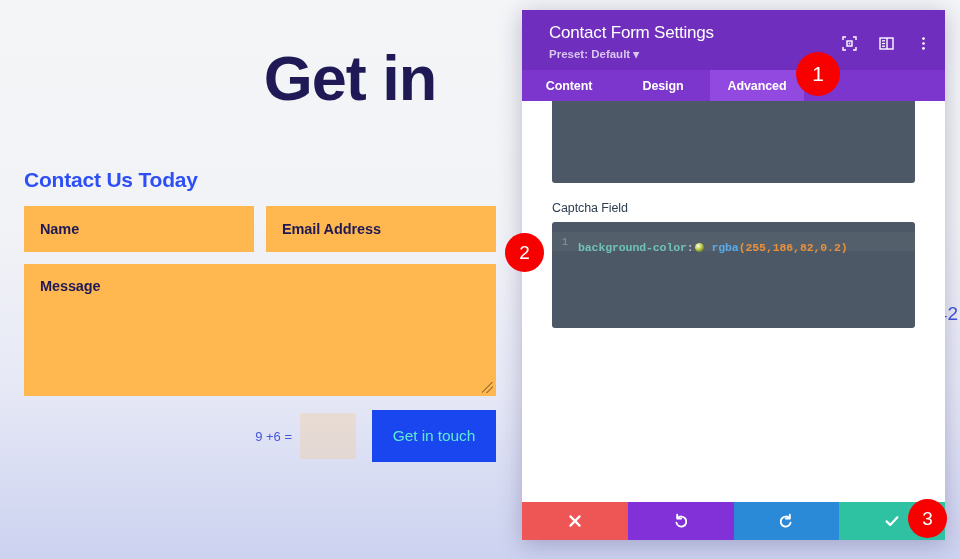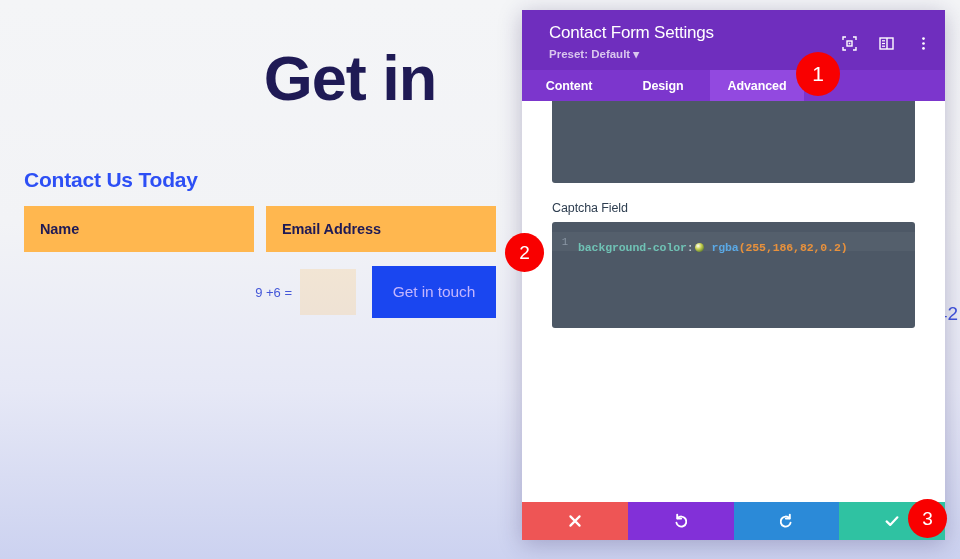--- a/index.html
+++ b/index.html
@@ -114,21 +114,21 @@
     height: 46px;
     border: none;
     background-color: rgba(255,186,82,0.2);
     margin-right: 16px;
   }
 
   #submit-button {
     width: 124px;
     height: 52px;
     background: #1a46f0;
-    color: #c4b5fd;
+    color: #5eead4;
     border: none;
     font-family: "Liberation Sans", sans-serif;
     font-size: 15.5px;
     font-weight: normal;
     cursor: pointer;
     letter-spacing: -0.1px;
   }
 
   
   #page-side-number {
@@ -349,20 +349,24 @@
 
   <section id="contact-section">
 
     <div id="contact-title">Contact Us Today</div>
 
     <div class="field-row">
       <div class="form-field" id="field-name">Name</div>
       <div class="form-field" id="field-email">Email Address</div>
     </div>
 
+    <div class="form-field" id="field-message">
+      <span>Message</span>
+      <span id="message-resize-handle"></span>
+    </div>
 
     <div id="submit-row">
       <span id="captcha-question">9 +6 =</span>
       <input id="captcha-input" type="text" value="" style="">
       <button id="submit-button">Get in touch</button>
     </div>
 
   </section>
 </div>
 

